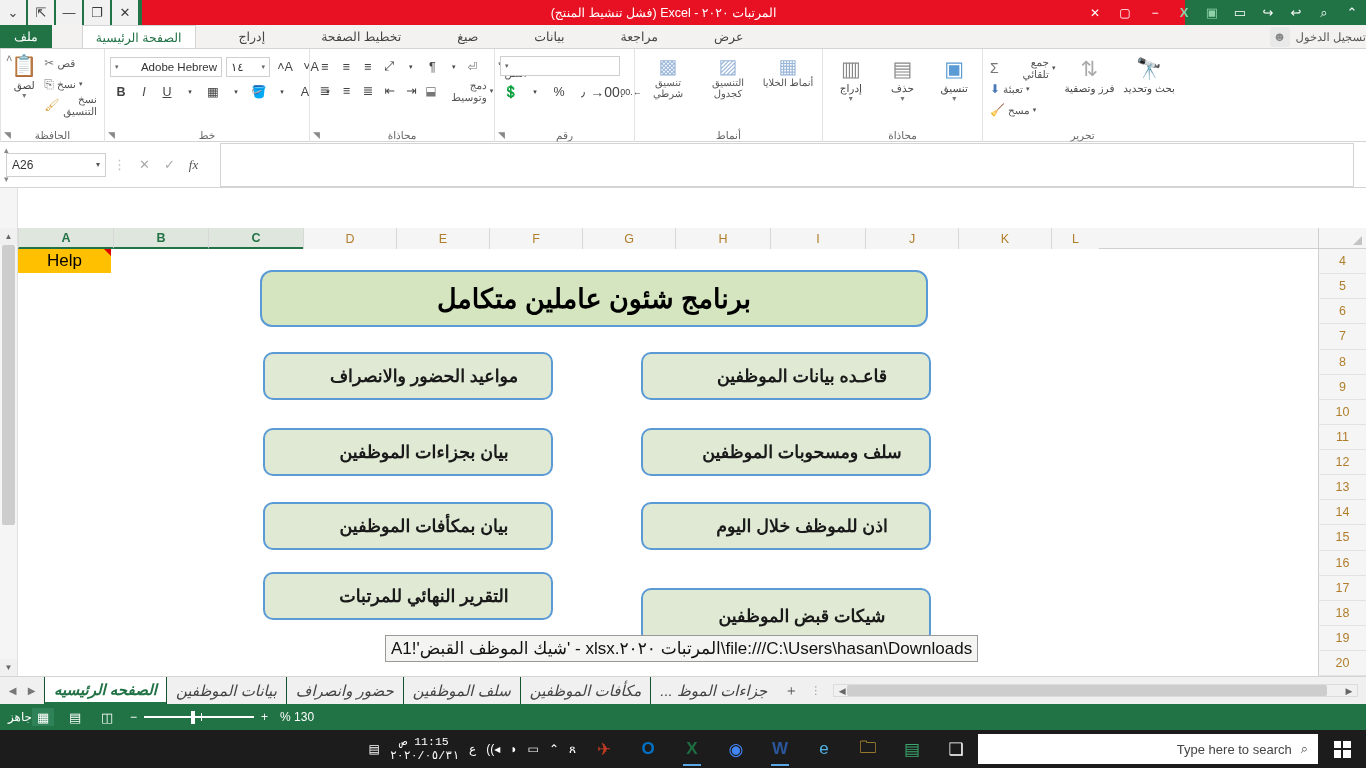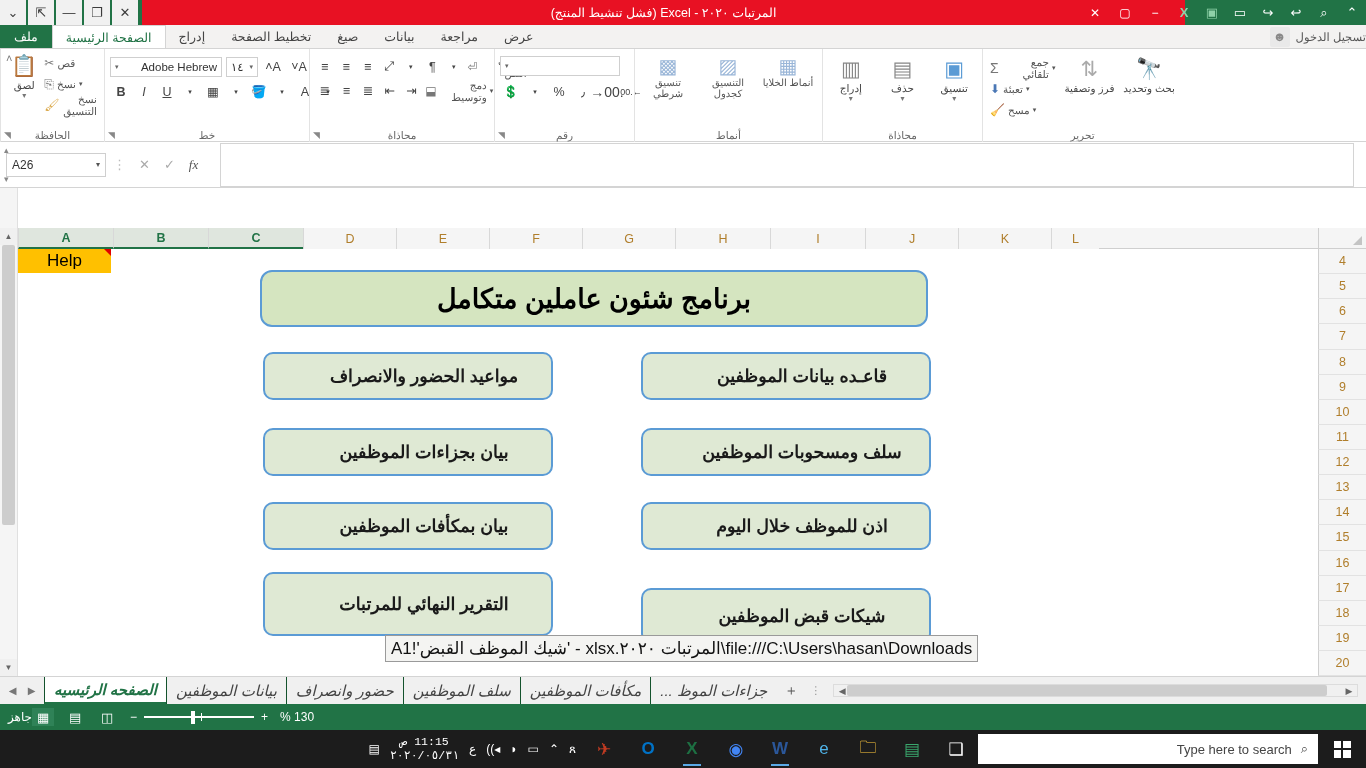--- a/index.html
+++ b/index.html
@@ -39,21 +39,21 @@
     width: 28px; height: 25px; display: flex; align-items: center; justify-content: center;
     color: #fff; font-size: 13px;
   }
   .winbtn { width: 30px; height: 25px; display:flex; align-items:center; justify-content:center; color:#fff; font-size: 12px;}
   .win-close { background: #e81123; }
 
   
   .tabrow {
     position: absolute; top: 25px; left: 0; width: 1366px; height: 24px;
     background: #f3f2f1; border-bottom: 1px solid #d4d4d4;
-    display: flex; flex-direction: row-reverse; align-items: stretch;
+    display: flex; flex-direction: row-reverse; align-items: stretch; gap: 30px;
   }
   .tab-file {
     background: #217346; color: #fff; padding: 0 14px;
     display: flex; align-items: center; font-size: 12.5px;
   }
   .tab {
     padding: 0 13px; display: flex; align-items: center;
     font-size: 12.5px; color: #444; cursor: default;
   }
   .tab.active { background: #fff; color: #217346; border: 1px solid #d4d4d4; border-bottom: none; }
@@ -92,21 +92,21 @@
   }
   .smallrow .ic { font-size: 12px; color: #777; }
   .colstack { display: flex; flex-direction: column; justify-content: flex-start; }
 
   .font-name {
     width: 112px; height: 20px; border: 1px solid #cfcfcf; background: #fff;
     display: flex; flex-direction: row-reverse; align-items: center; justify-content: space-between;
     padding: 0 4px; font-size: 11.5px; color: #333; direction: ltr;
   }
   .font-size {
-    width: 32px; height: 20px; border: 1px solid #cfcfcf; background: #fff;
+    width: 44px; height: 20px; border: 1px solid #cfcfcf; background: #fff;
     display: flex; flex-direction: row-reverse; align-items: center; justify-content: space-between;
     padding: 0 4px; font-size: 11.5px; color: #333;
   }
   .fbtn {
     width: 22px; height: 21px; display: flex; align-items: center; justify-content: center;
     font-size: 12.5px; color: #444;
   }
   .numfmt-box {
     width: 120px; height: 20px; border: 1px solid #cfcfcf; background: #fff;
     display: flex; flex-direction: row-reverse; align-items: center; justify-content: flex-start;
@@ -571,21 +571,21 @@
 
     <div class="menu-btn" style="left:245px; top:103px; width:290px; height:48px;">
       <span>مواعيد الحضور والانصراف</span>
     </div>
     <div class="menu-btn" style="left:245px; top:179px; width:290px; height:48px;">
       <span>بيان بجزاءات الموظفين</span>
     </div>
     <div class="menu-btn" style="left:245px; top:253px; width:290px; height:48px;">
       <span>بيان بمكأفات الموظفين</span>
     </div>
-    <div class="menu-btn" style="left:245px; top:323px; width:290px; height:64px;">
+    <div class="menu-btn" style="left:245px; top:323px; width:290px; height:48px;">
       <span>التقرير النهائي للمرتبات</span>
     </div>
 
     <div class="tooltip" style="left:367px; top:386px;">
       <span>file:///C:\Users\hasan\Downloads\المرتبات ٢٠٢٠.xlsx - 'شيك الموظف القبض'!A1</span>
     </div>
   </div>
 </div>
 
 <div class="vscroll">

